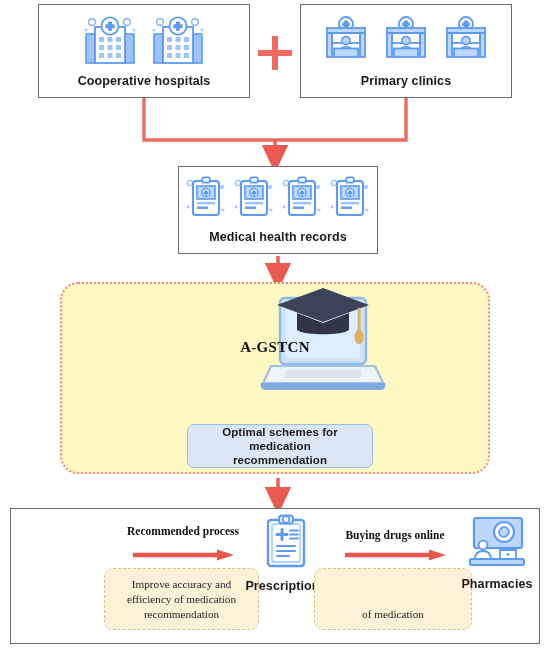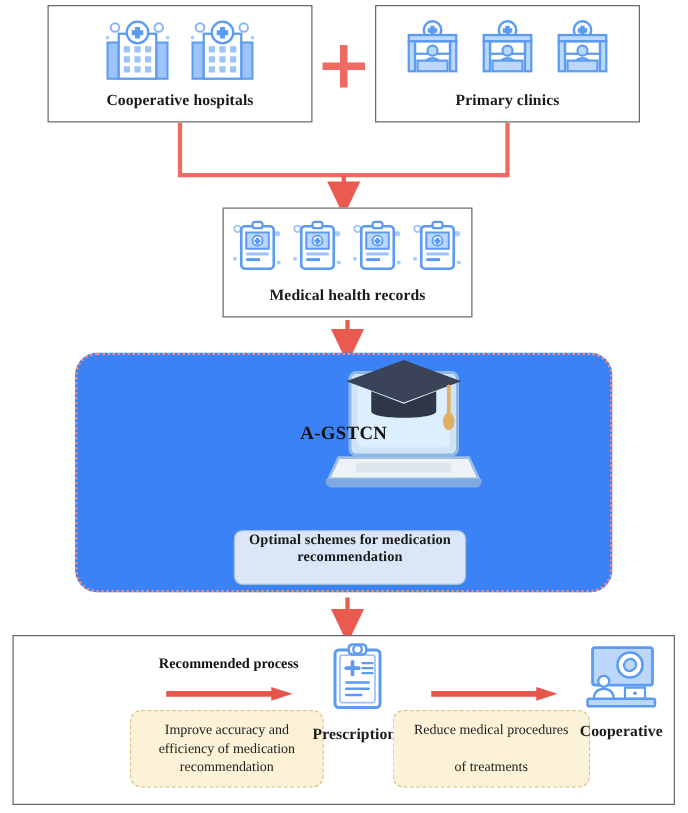--- a/index.html
+++ b/index.html
@@ -13,21 +13,21 @@
   .stage{position:absolute;left:0;top:0;width:550px;height:650px;}
 
   
   .solidbox{
     position:absolute;
     border:1.5px solid #6b6b6b;
     background:#ffffff;
     box-sizing:border-box;
   }
   .caption{
-    font-family:Liberation Serif, serif;
+    font-family:Liberation Sans, sans-serif;
     font-weight:bold;
     color:#1a1a1a;
     text-align:center;
     font-size:12.5px;
     letter-spacing:.1px;
   }
 
   
   #box-hospitals{left:38px;top:4px;width:212px;height:94px;}
   #box-clinics{left:300px;top:4px;width:212px;height:94px;}
@@ -44,21 +44,21 @@
   #plus-connector i.v{left:14px;top:0;width:6px;height:34px;}
 
   
   #box-records{left:178px;top:166px;width:200px;height:88px;}
   #box-records .iconrow{gap:6px;top:4px;height:54px;}
 
   
   #panel-model{
     position:absolute;left:60px;top:282px;width:430px;height:192px;
     border:2px dotted #f08a84;border-radius:18px;box-sizing:border-box;
-    background:#3b82f6;
+    background:#fef9c3;
   }
 
   
   #laptop-wrap{position:absolute;left:191px;top:2px;width:140px;height:118px;}
   #model-label{
     position:absolute;left:0;right:0;top:55px;text-align:center;
     font-family:"Liberation Serif", serif;font-weight:bold;font-size:15px;color:#111;
     letter-spacing:.3px;z-index:5;
   }
 
@@ -360,44 +360,45 @@
         <rect x="11" y="11" width="28" height="38" rx="2" fill="#ffffff" stroke="#9cc4fa" stroke-width="1.4"></rect>
         <rect x="18" y="2.5" width="14" height="8" rx="3" fill="#ffffff" stroke="#5b9bf2" stroke-width="2"></rect>
         <circle cx="25" cy="6.5" r="3.4" fill="#ffffff" stroke="#5b9bf2" stroke-width="1.9"></circle>
         <path d="M16,21.5 h10 M21,16.5 v10" stroke="#5b9bf2" stroke-width="3" stroke-linecap="round"></path>
         <path d="M29,17.5 h8 M29,21.5 h8 M29,25.5 h8" stroke="#5b9bf2" stroke-width="1.8" stroke-linecap="round"></path>
         <path d="M16,33 h18 M16,38 h18 M16,43 h12" stroke="#5b9bf2" stroke-width="2" stroke-linecap="round"></path>
       </svg>
       <div class="caption">Prescriptions</div>
     </div>
 
+    <div class="flowlabel" id="label-buying">Buying drugs online</div>
     <svg class="hflow" id="arrow-buying" viewBox="0 0 104 12">
       <path d="M2,6 H88" stroke="#e8564b" stroke-width="4.6" stroke-linecap="butt"></path>
       <path d="M86,0.5 L103,6 L86,11.5 Z" fill="#e8564b"></path>
     </svg>
     <div class="notebox" id="note-right">
       <span>
-        <span>Reduce medical procedures</span><br>
         <br>
-        <span>of treatments</span>
+        <br>
+        <span>of medication</span>
       </span>
     </div>
 
     <div class="bottom-node" id="node-pharmacies">
       <svg width="62" height="56" viewBox="0 0 62 56">
         <rect x="8" y="3" width="48" height="30" rx="2" fill="#bcd7fb" stroke="#5b9bf2" stroke-width="2.2"></rect>
         <circle cx="38" cy="17" r="10" fill="#ffffff" stroke="#5b9bf2" stroke-width="2.1"></circle>
         <rect x="33" y="12.5" width="10" height="9" rx="4.5" transform="rotate(-40 38 17)" fill="#bcd7fb" stroke="#5b9bf2" stroke-width="1.8"></rect>
 
         <circle cx="17" cy="30" r="4.4" fill="#ffffff" stroke="#5b9bf2" stroke-width="1.8"></circle>
         <path d="M9,45 q0,-9 8,-9 q8,0 8,9 z" fill="#ffffff" stroke="#5b9bf2" stroke-width="1.8"></path>
 
         <path d="M34,35 h16 v9 h-16 z" fill="#ffffff" stroke="#5b9bf2" stroke-width="1.8"></path>
         <circle cx="42" cy="39.5" r="1.4" fill="#5b9bf2"></circle>
 
         <rect x="4" y="44" width="54" height="6" rx="1.5" fill="#bcd7fb" stroke="#5b9bf2" stroke-width="2"></rect>
       </svg>
-      <div class="caption">Cooperative</div>
+      <div class="caption">Pharmacies</div>
     </div>
 
   </div>
 
 </div>
 
 </body></html>

